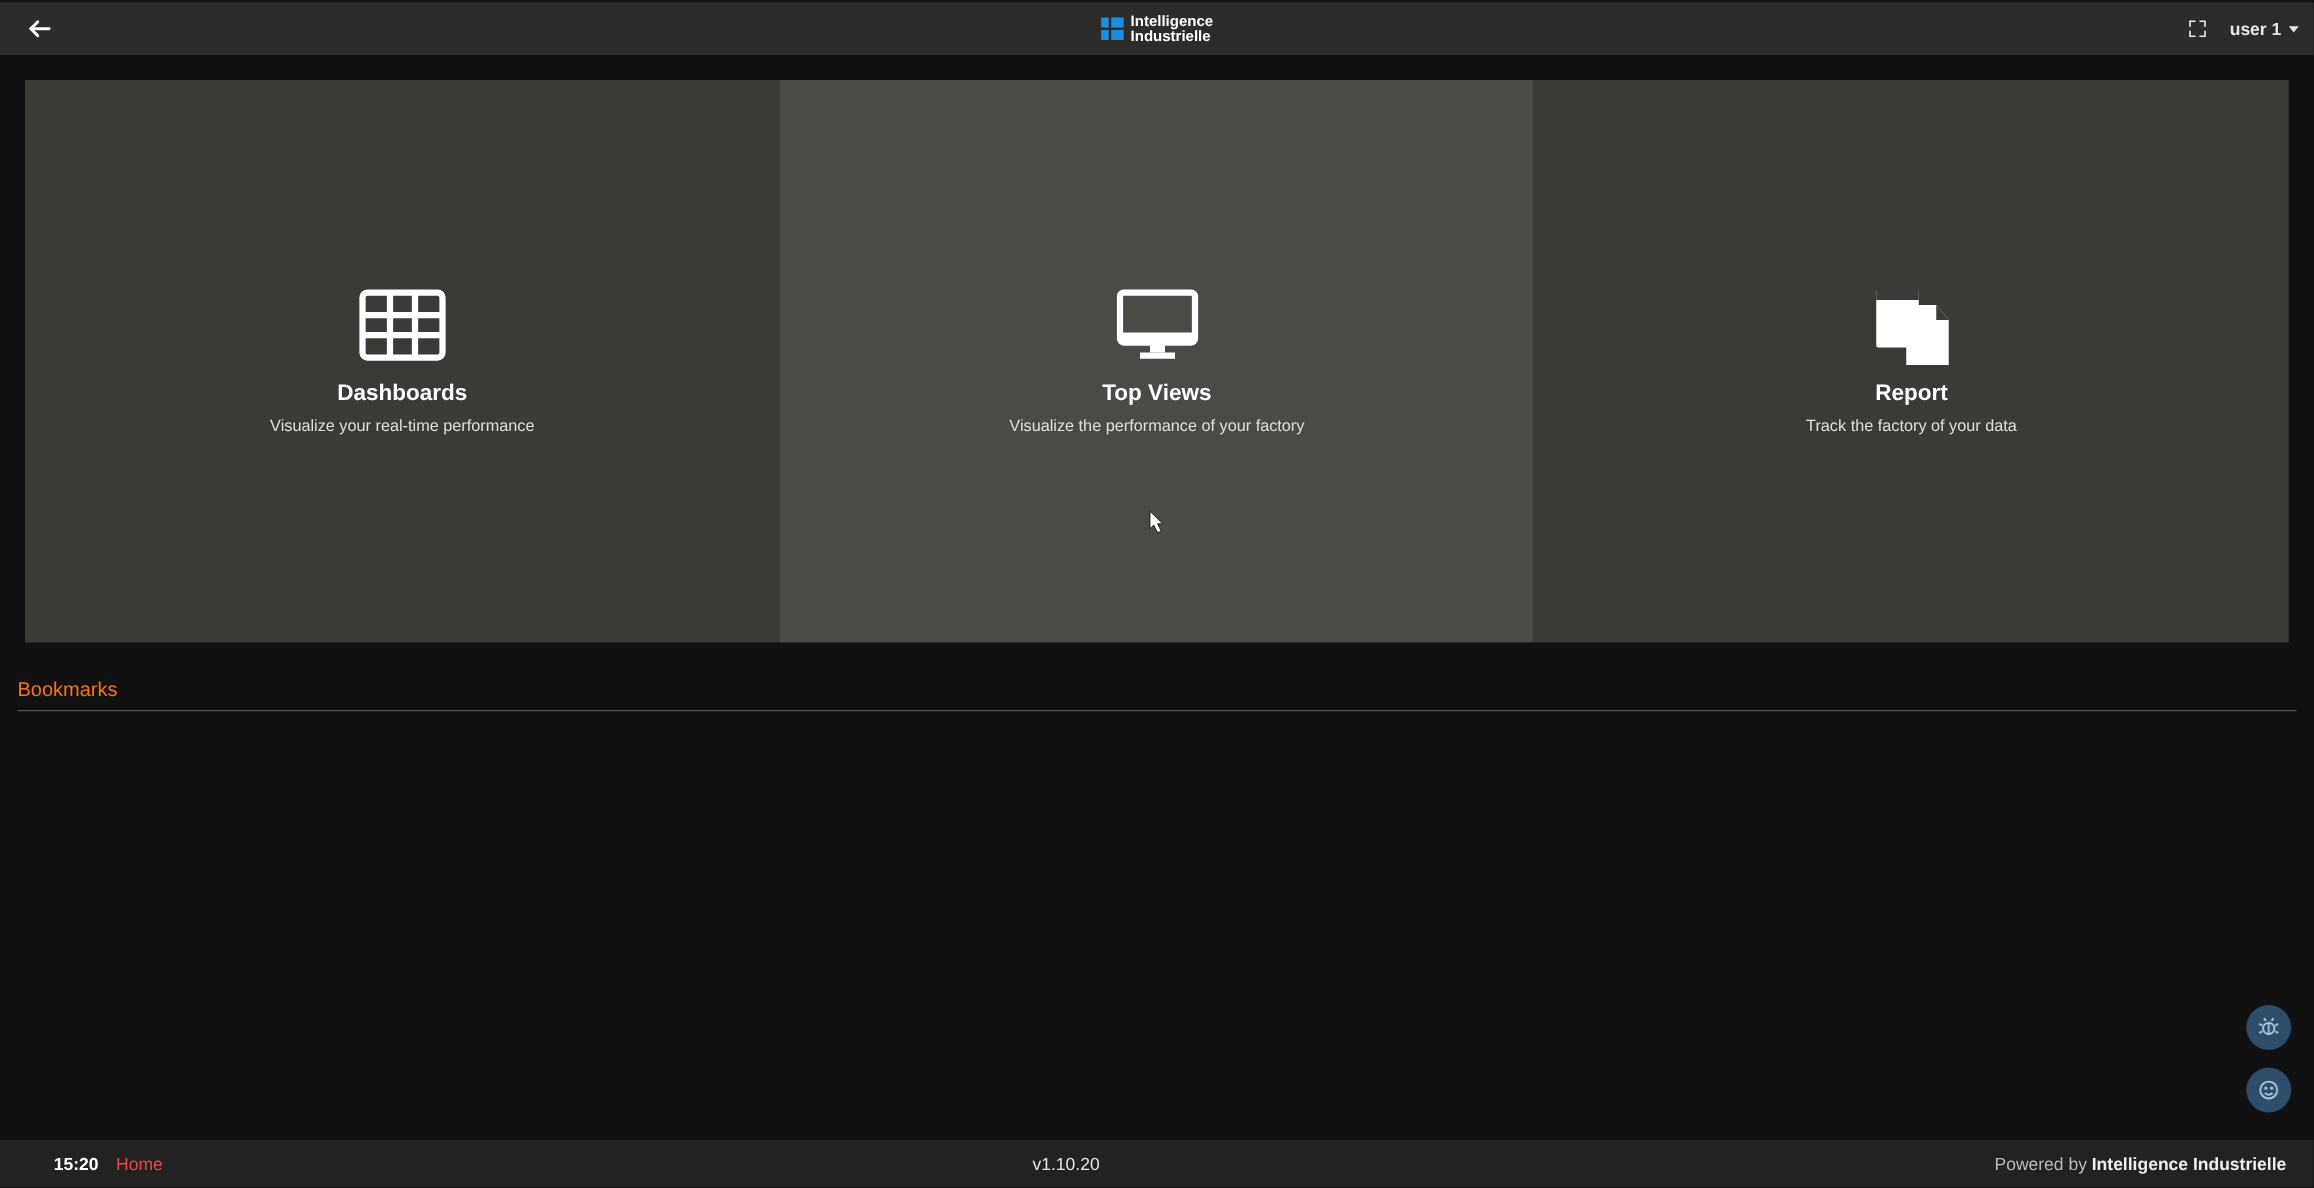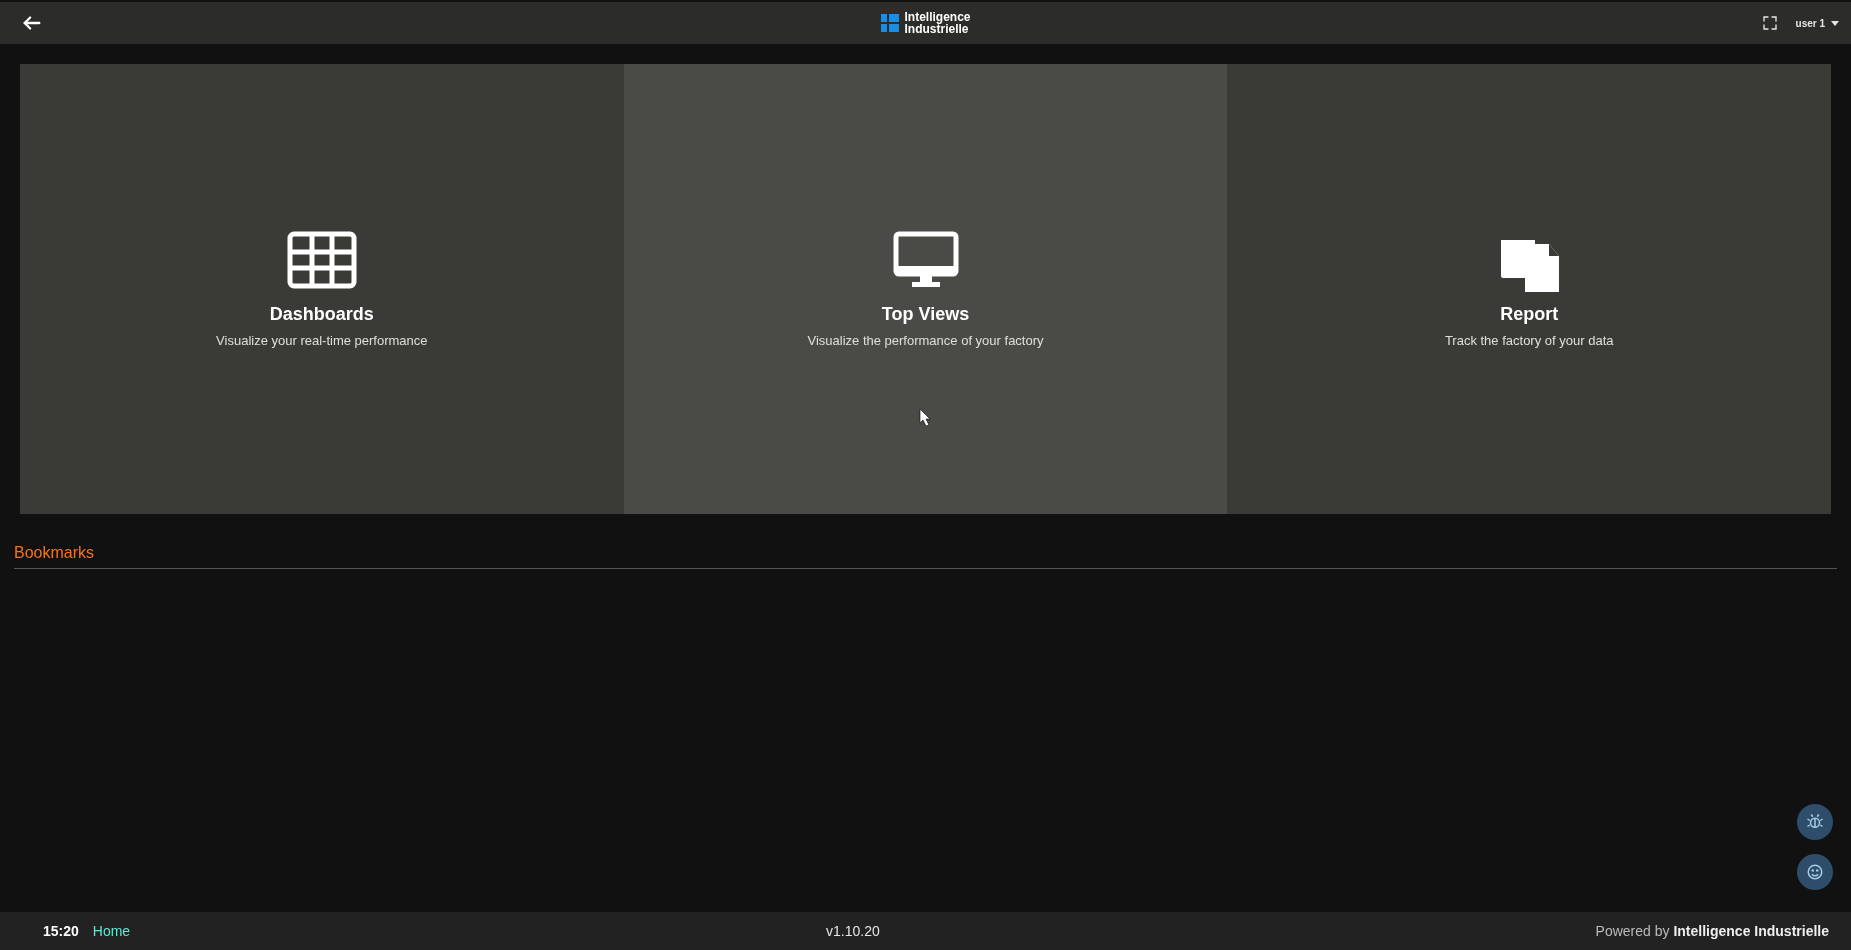--- a/index.html
+++ b/index.html
@@ -59,21 +59,21 @@
   .topbar-right {
     display: flex; align-items: center; gap: 18px;
   }
   .fullscreen-icon {
     width: 16px; height: 16px;
     display: inline-block;
     cursor: pointer;
   }
   .user-dropdown {
     display: flex; align-items: center; gap: 6px;
-    font-size: 10px; font-weight: 600;
+    font-size: 14px; font-weight: 600;
     cursor: pointer;
   }
   .caret-down {
     width: 0; height: 0;
     border-left: 4px solid transparent;
     border-right: 4px solid transparent;
     border-top: 5px solid #e6e6e6;
   }
   
   .tiles {
@@ -141,21 +141,21 @@
     background: #222;
     display: flex;
     align-items: center;
     justify-content: space-between;
     padding: 0 22px;
     font-size: 14px;
     color: #ddd;
   }
   .bottombar .left { display:flex; gap:14px; align-items:center; }
   .bottombar .clock { font-weight: 700; color:#fff;margin-left:21px; }
-  .bottombar .breadcrumb { color:#5eead4; cursor:pointer; }
+  .bottombar .breadcrumb { color:#ef4444; cursor:pointer; }
   .bottombar .version { color:#e5e5e5; }
   .bottombar .powered { color:#bbb;padding-left:20px; }
   .bottombar .powered b { color:#eee; font-weight:700; }
   
   .cursor {
     position: absolute;
     left: 760px;
     top: 392px;
     pointer-events: none;
   }

